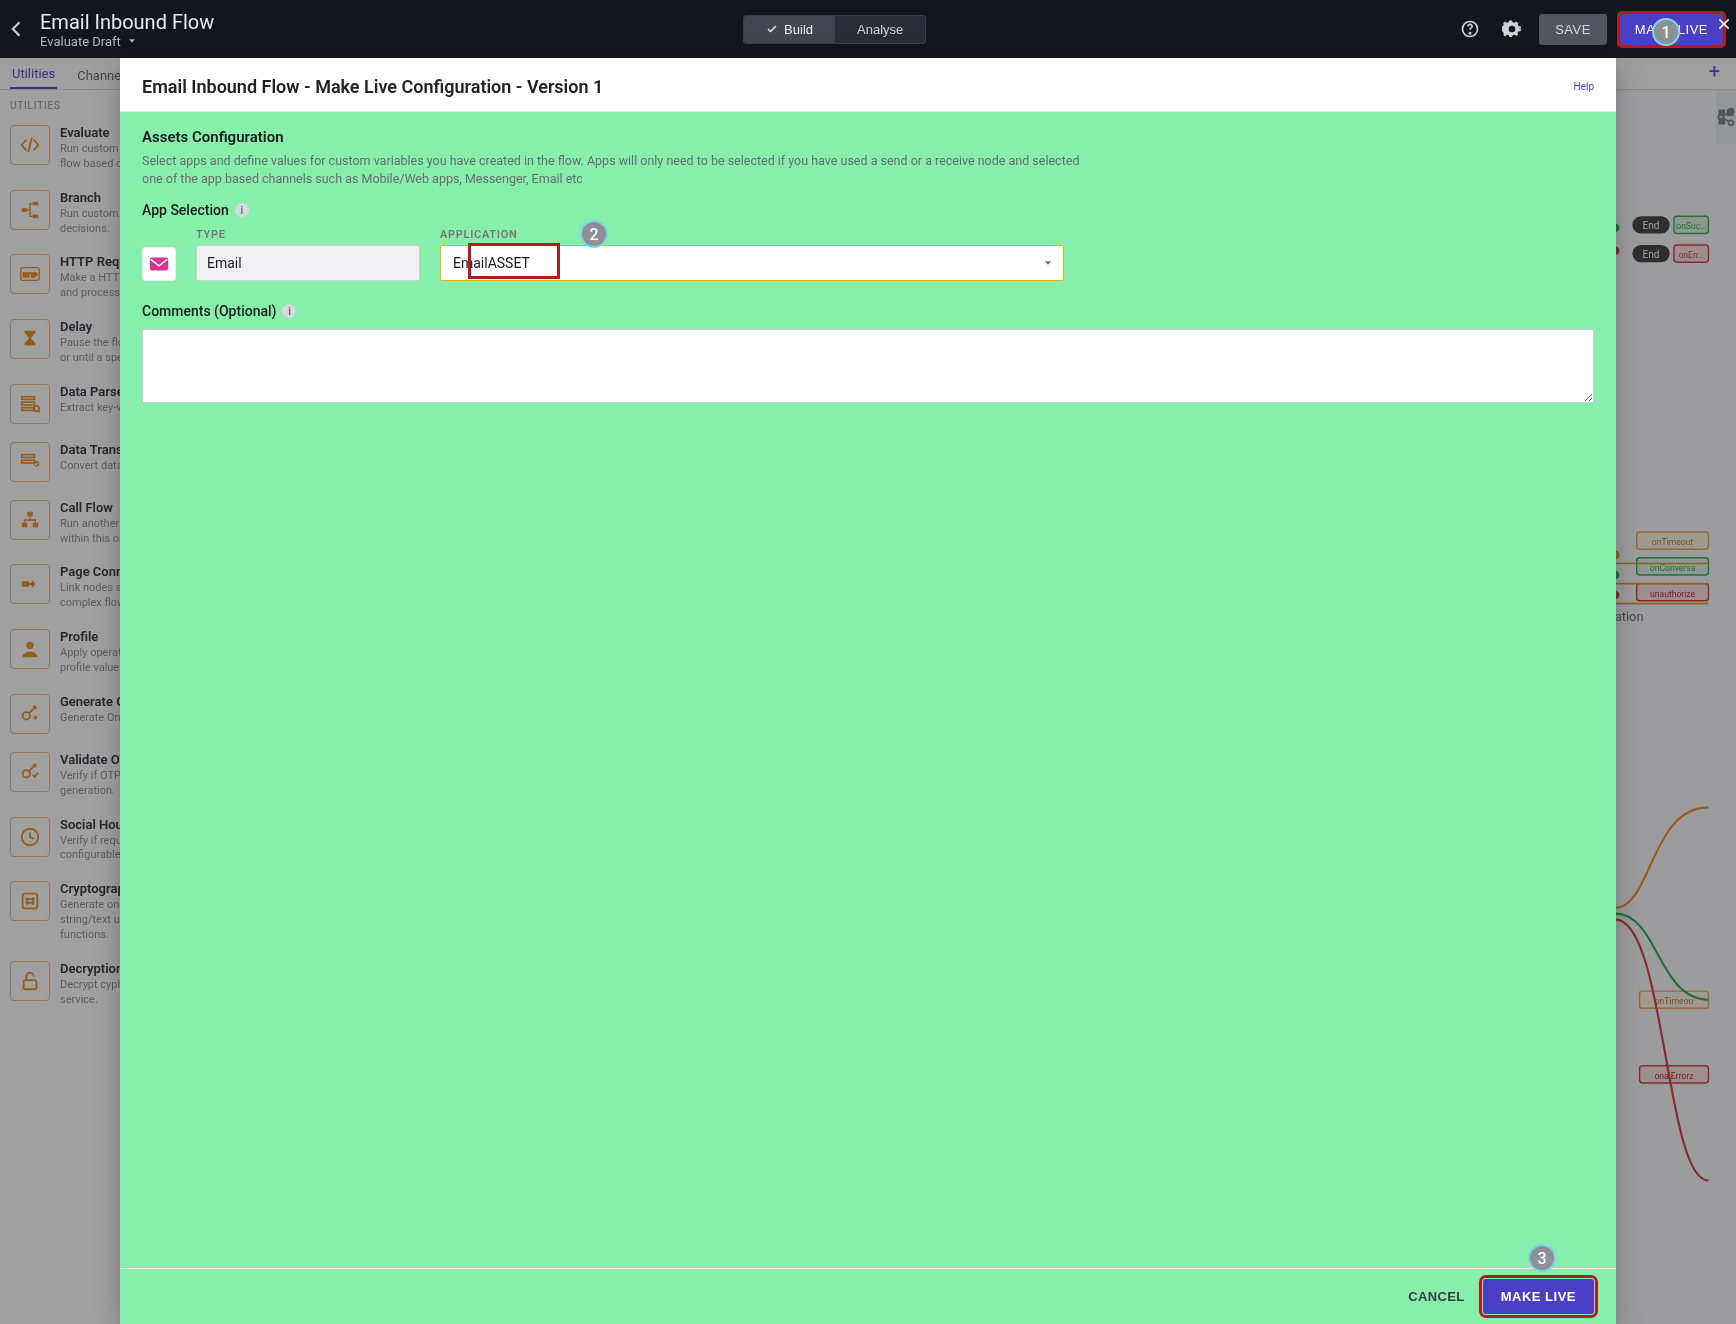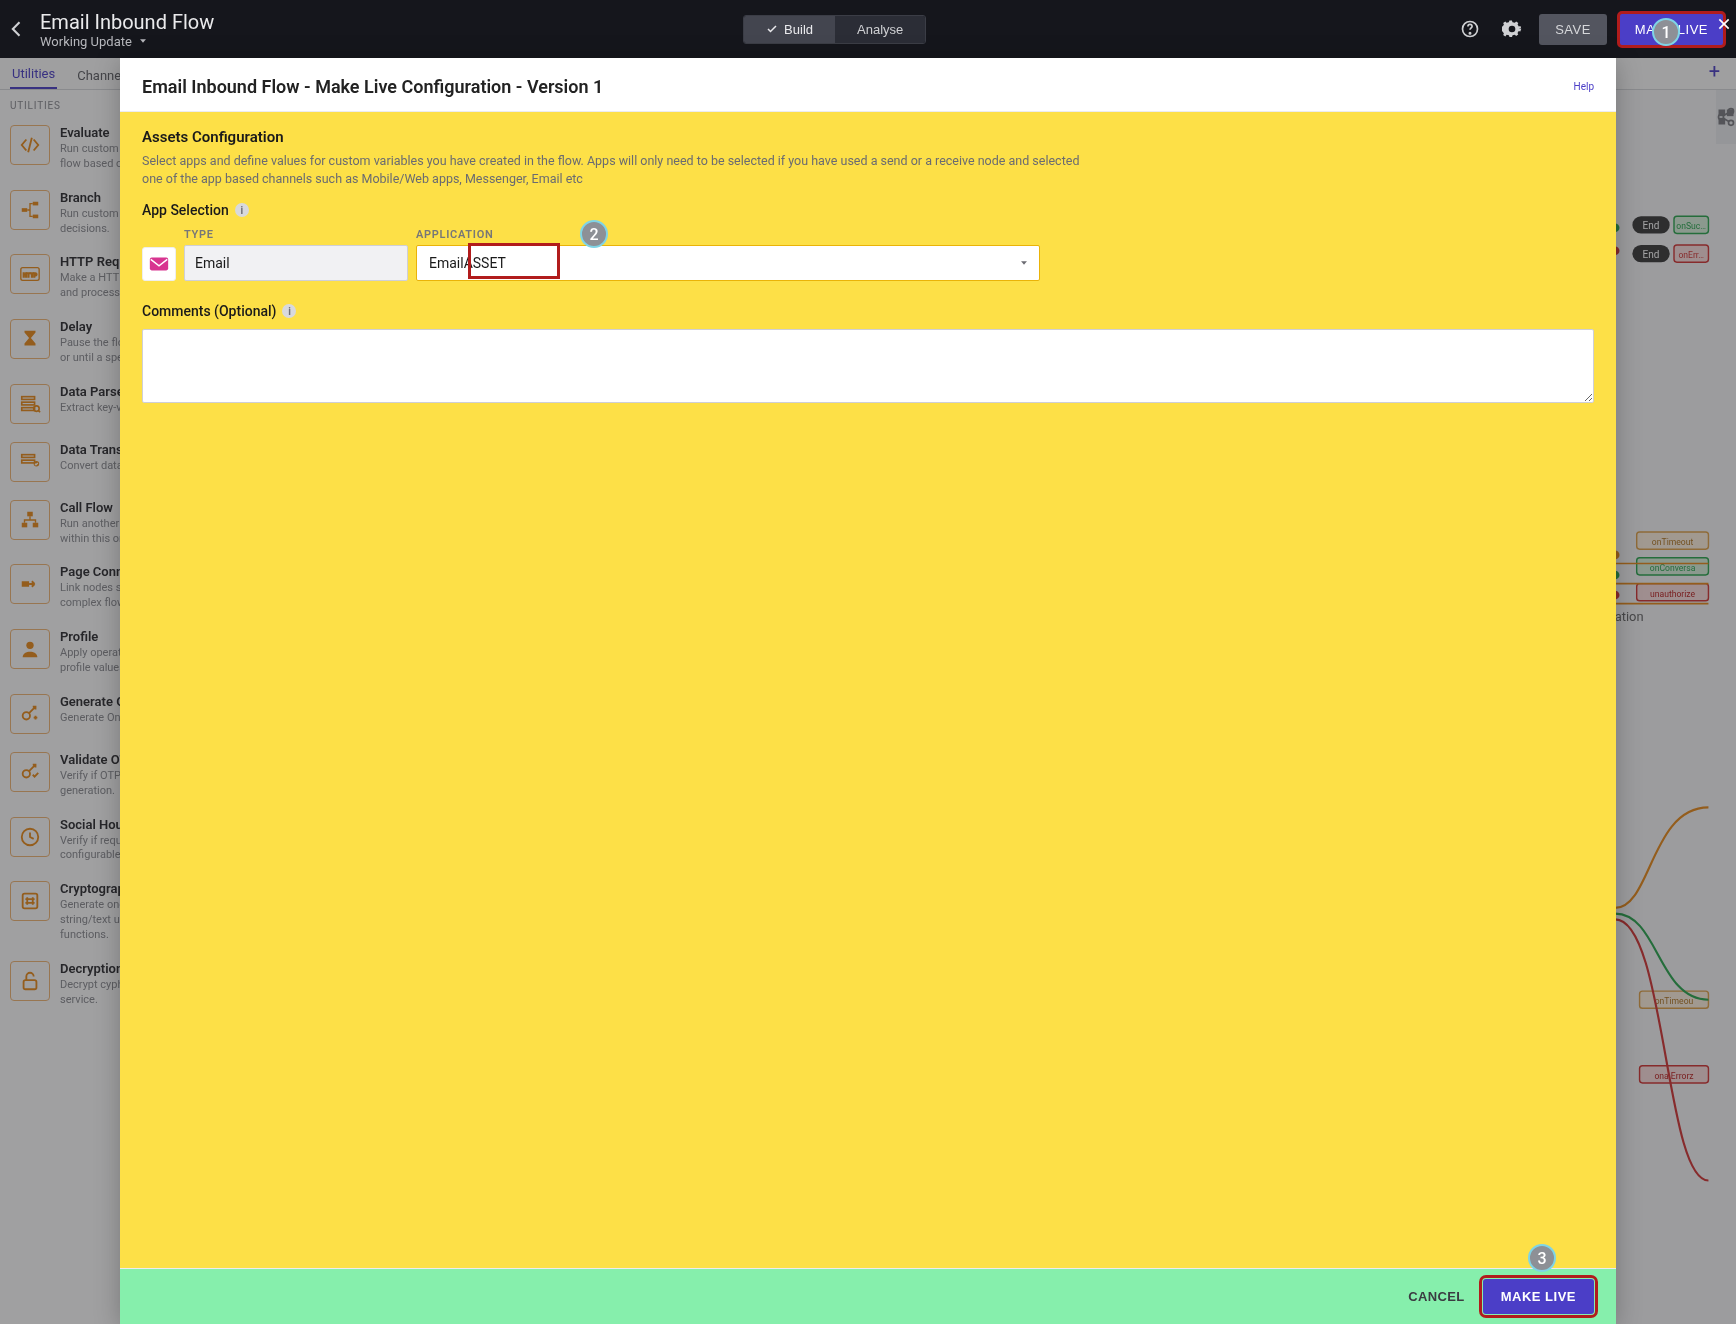--- a/index.html
+++ b/index.html
@@ -44,26 +44,26 @@
 
   .canvas-rail { position:absolute; top:0; right:0; width:20px; background:#ebecef; display:flex; flex-direction:column; align-items:center; padding-top:8px; gap:10px; }
   .canvas-rail div { width:18px;height:18px;color:#7a7b81;cursor:pointer;display:flex;align-items:center;justify-content:center;}
 
   
   .scrim { position:absolute; top:58px; left:0; right:0; bottom:0; background:rgba(30,30,34,0.42); z-index:40;}
   .modal { position:absolute; top:58px; left:120px; right:120px; bottom:0; background:#fff; z-index:50; display:flex; flex-direction:column; box-shadow:0 4px 24px rgba(0,0,0,0.25);}
   .modal-head { padding:18px 22px 14px; display:flex; align-items:center; justify-content:space-between;}
   .modal-title { font-size:18px; font-weight:600; color:#222; }
   .modal-help { color:#4b3ec7; font-size:10px; cursor:pointer;}
-  .modal-body { flex:1; overflow-y:auto; padding:16px 22px 10px; background:#fde047; border-top:1px solid #ececef;}
+  .modal-body { flex:1; overflow-y:auto; padding:16px 22px 10px; background:#86efac; border-top:1px solid #ececef;}
   .modal-body h3 { font-size:15px; font-weight:600; margin-bottom:6px; }
   .modal-body p.note { font-size:12.5px; color:#6a6b71; line-height:1.45; max-width:940px; }
   .sec-label { font-size:14px; font-weight:500; margin-top:14px; display:flex; align-items:center; gap:6px; }
   .info-dot { width:14px;height:14px;border-radius:50%;background:#d8d9dd;color:#6d6e74;display:inline-flex;align-items:center;justify-content:center;font-size:10px;font-weight:700;cursor:help;}
-  .row { display:flex; align-items:flex-end; gap:8px; margin-top:10px; }
+  .row { display:flex; align-items:flex-end; gap:20px; margin-top:10px; }
   .row .icon-cell { width:34px; height:34px; border:1px solid #eee; border-radius:3px; display:flex;align-items:center;justify-content:center; background:#fff; }
   .row .icon-cell svg { width:22px;height:22px; }
   .field { display:flex; flex-direction:column; gap:4px; }
   .field .lab { font-size:11px; letter-spacing:0.7px; color:#777; font-weight:600;}
   .field .ctl { height:36px; border:1px solid #cfcfd6; border-radius:2px; background:#f1f1f3; padding:0 10px; display:flex;align-items:center; font-size:14px; }
   .ctl.select { background:#fff; border:1px solid #eab308; position:relative; width:624px; padding:0 12px;}
   .ctl.select .chev { position:absolute; right:10px; top:50%; transform:translateY(-50%); color:#6b6b72;}
   .ctl.ro { width:224px; }
   .app-hl { position:absolute; border:3px solid #b11c1c; pointer-events:none; }
 
@@ -81,21 +81,21 @@
 
 <div class="topbar">
   <div class="back icon-btn">
     <svg viewBox="0 0 24 24" width="20" height="20" fill="none" stroke="currentColor" stroke-width="2.5">
         <polyline points="15 4 7 12 15 20"></polyline>
       </svg>
   </div>
   <div class="title-wrap">
     <div class="title">Email Inbound Flow</div>
     <div class="subtitle">
-      <span>Working Update</span>
+      <span>Evaluate Draft</span>
       <svg width="10" height="10" viewBox="0 0 24 24" fill="currentColor">
           <path d="M5 8l7 8 7-8z"></path>
         </svg>
     </div>
   </div>
   <div class="center">
     <div class="seg">
       <button class="active">
         <svg width="12" height="12" viewBox="0 0 24 24" fill="none" stroke="currentColor" stroke-width="3">
             <polyline points="4 12 9 17 20 6"></polyline>

